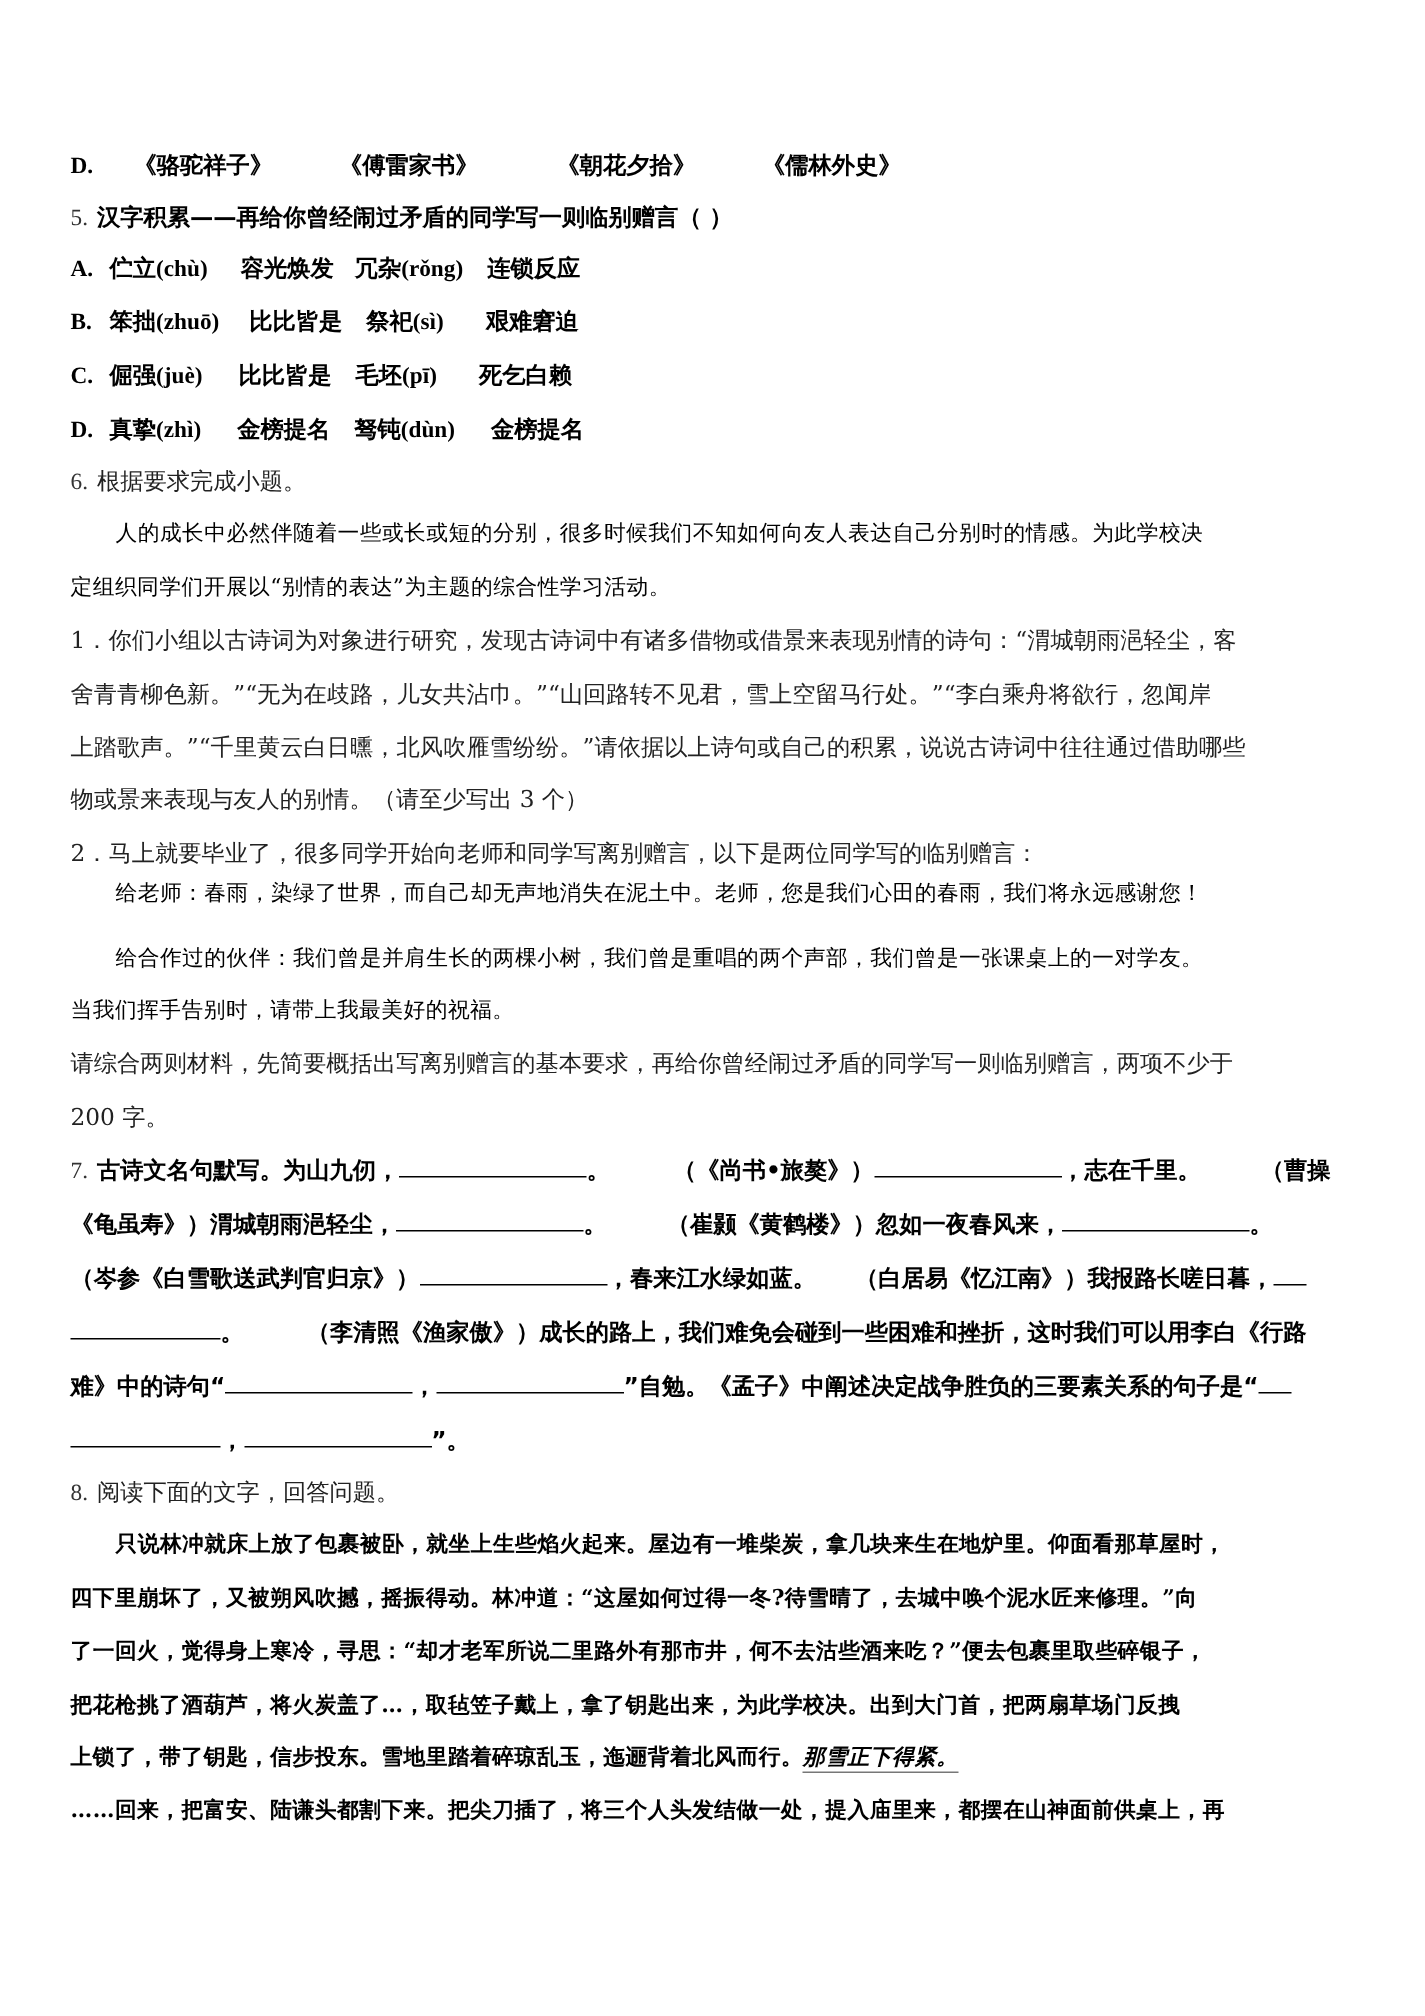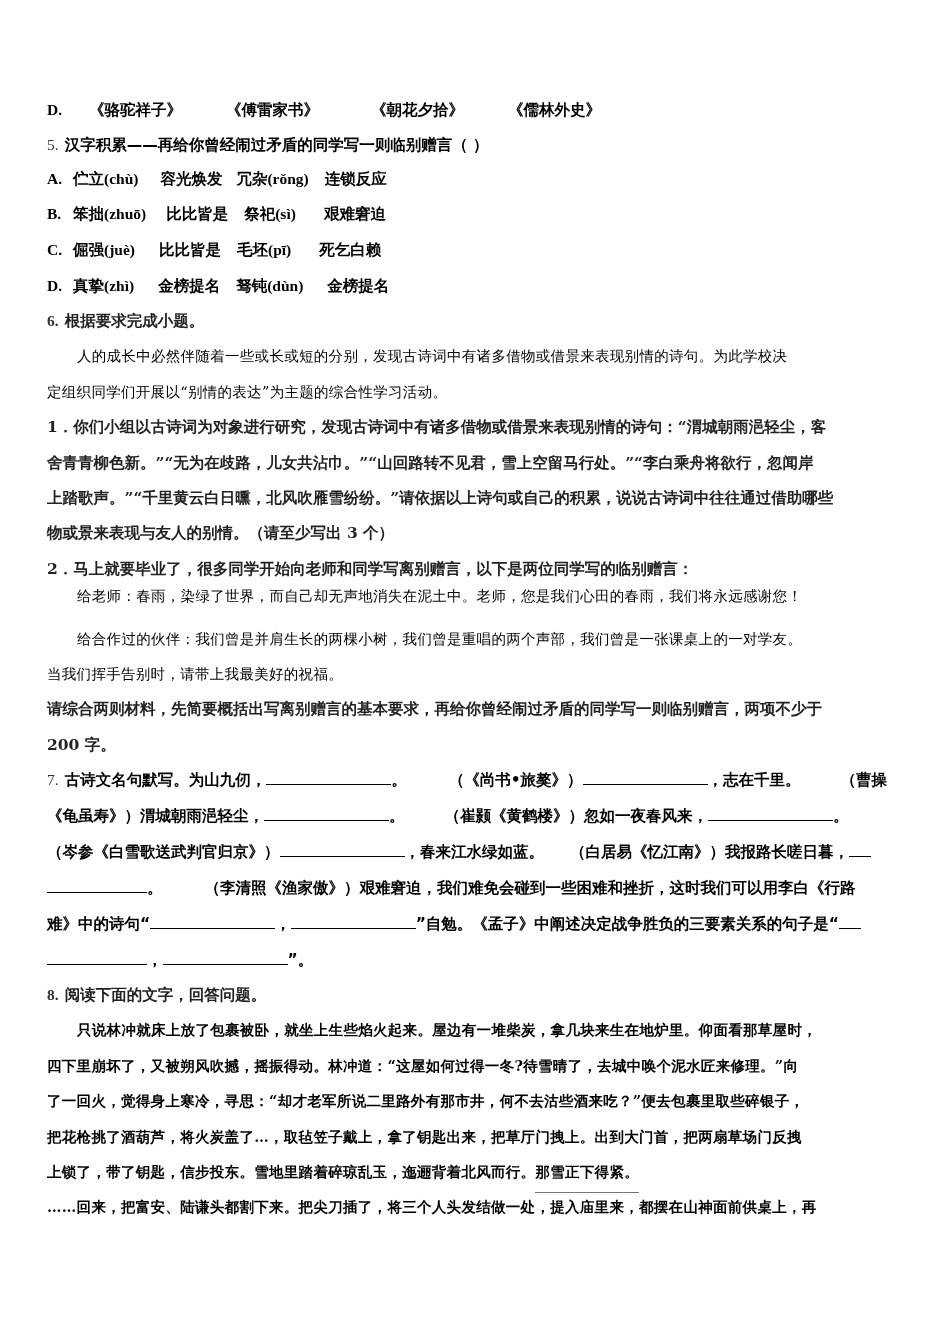--- a/index.html
+++ b/index.html
@@ -1,28 +1,28 @@
 <!DOCTYPE html>
 <html><head>
 <meta charset="utf-8">
 <style>
   html, body { margin: 0; padding: 0; background: #ffffff; }
   body { width: 950px; height: 1344px; position: relative; overflow: hidden; color: #000; }
   .page { position: absolute; left: 47px; top: 96px; width: 860px; }
   .line { position: absolute; left: 0; white-space: nowrap; font-size: 15.5px; line-height: 20px; }
   .sans { font-family: "DejaVu Sans", "Liberation Sans", sans-serif; }
-  .serif { font-family: "DejaVu Serif", "Liberation Serif", serif; font-weight: bold; }
+  .serif { font-family: "DejaVu Serif", "Liberation Serif", serif; }
   .bold { font-weight: bold; }
   .light { color: #222; }
   .kai { font-family: "DejaVu Serif", serif; font-size: 14.5px; letter-spacing: 0.3px; }
   .num { font-family: "Liberation Serif", serif; color: #333; }
   .opt { display: inline-block; font-family: "Liberation Serif", serif; font-weight: bold; width: 26px; }
   .gap { display: inline-block; }
   .blank { display: inline-block; border-bottom: 1px solid #000; height: 14px; vertical-align: baseline; }
-  .ul-gray { border-bottom: 1.5px solid #777; padding-bottom: 12px; }
+  .ul-gray { border-bottom: 1.5px solid #777; padding-bottom: 1px; font-style: italic; }
   .pinyin { font-family: "Liberation Serif", serif; font-weight: bold; }
 </style>
 </head>
 <body>
 
 <div class="page">
 
   <div class="line sans bold" style="top:4px;">
     <span class="opt">D.</span><span style="margin-left:16px;">《骆驼祥子》</span><span class="gap" style="width:44px"></span><span>《傅雷家书》</span><span class="gap" style="width:52px"></span><span>《朝花夕拾》</span><span class="gap" style="width:44px"></span><span>《儒林外史》</span>
   </div>
@@ -44,21 +44,21 @@
   </div>
 
   <div class="line sans bold" style="top:180px;">
     <span class="opt">D.</span><span>真挚</span><span class="pinyin">(zhì)</span><span class="gap" style="width:24px"></span><span>金榜提名</span><span class="gap" style="width:16px"></span><span>驽钝</span><span class="pinyin">(dùn)</span><span class="gap" style="width:24px"></span><span>金榜提名</span>
   </div>
 
   <div class="line serif light" style="top:215px;">
     <span class="num">6.</span><span style="margin-left:6px;">根据要求完成小题。</span>
   </div>
 
-  <div class="line kai" style="top:250px; left:30px;">人的成长中必然伴随着一些或长或短的分别，发现古诗词中有诸多借物或借景来表现别情的诗句。为此学校决</div>
+  <div class="line kai" style="top:250px; left:30px;">人的成长中必然伴随着一些或长或短的分别，很多时候我们不知如何向友人表达自己分别时的情感。为此学校决</div>
   <div class="line kai" style="top:286px;">定组织同学们开展以“别情的表达”为主题的综合性学习活动。</div>
 
   <div class="line serif light" style="top:321px;">1．你们小组以古诗词为对象进行研究，发现古诗词中有诸多借物或借景来表现别情的诗句：“渭城朝雨浥轻尘，客</div>
   <div class="line serif light" style="top:357px;">舍青青柳色新。”“无为在歧路，儿女共沾巾。”“山回路转不见君，雪上空留马行处。”“李白乘舟将欲行，忽闻岸</div>
   <div class="line serif light" style="top:392px;">上踏歌声。”“千里黄云白日曛，北风吹雁雪纷纷。”请依据以上诗句或自己的积累，说说古诗词中往往通过借助哪些</div>
   <div class="line serif light" style="top:427px;">物或景来表现与友人的别情。（请至少写出 3 个）</div>
 
   <div class="line serif light" style="top:463px;">2．马上就要毕业了，很多同学开始向老师和同学写离别赠言，以下是两位同学写的临别赠言：</div>
   <div class="line kai" style="top:490px; left:30px;">给老师：春雨，染绿了世界，而自己却无声地消失在泥土中。老师，您是我们心田的春雨，我们将永远感谢您！</div>
   <div class="line kai" style="top:533px; left:30px;">给合作过的伙伴：我们曾是并肩生长的两棵小树，我们曾是重唱的两个声部，我们曾是一张课桌上的一对学友。</div>
@@ -73,37 +73,37 @@
 
   <div class="line sans bold" style="top:710px;">
     <span>《龟虽寿》）渭城朝雨浥轻尘，</span><span class="blank" style="width:125px;"></span><span>。</span><span class="gap" style="width:40px"></span><span>（崔颢《黄鹤楼》）忽如一夜春风来，</span><span class="blank" style="width:125px;"></span><span>。</span>
   </div>
 
   <div class="line sans bold" style="top:746px;">
     <span>（岑参《白雪歌送武判官归京》）</span><span class="blank" style="width:125px;"></span><span>，春来江水绿如蓝。</span><span class="gap" style="width:26px"></span><span>（白居易《忆江南》）我报路长嗟日暮，</span><span class="blank" style="width:22px;"></span>
   </div>
 
   <div class="line sans bold" style="top:782px;">
-    <span class="blank" style="width:100px;"></span><span>。</span><span class="gap" style="width:42px"></span><span>（李清照《渔家傲》）艰难窘迫，我们难免会碰到一些困难和挫折，这时我们可以用李白《行路</span>
+    <span class="blank" style="width:100px;"></span><span>。</span><span class="gap" style="width:42px"></span><span>（李清照《渔家傲》）成长的路上，我们难免会碰到一些困难和挫折，这时我们可以用李白《行路</span>
   </div>
 
   <div class="line sans bold" style="top:818px;">
     <span>难》中的诗句“</span><span class="blank" style="width:125px;"></span><span>，</span><span class="blank" style="width:125px;"></span><span>”自勉。《孟子》中阐述决定战争胜负的三要素关系的句子是“</span><span class="blank" style="width:22px;"></span>
   </div>
 
   <div class="line sans bold" style="top:854px;">
     <span class="blank" style="width:100px;"></span><span>，</span><span class="blank" style="width:125px;"></span><span>”。</span>
   </div>
 
   <div class="line serif light" style="top:889px;">
     <span class="num">8.</span><span style="margin-left:6px;">阅读下面的文字，回答问题。</span>
   </div>
 
   <div class="line kai bold" style="top:924px; left:30px;">只说林冲就床上放了包裹被卧，就坐上生些焰火起来。屋边有一堆柴炭，拿几块来生在地炉里。仰面看那草屋时，</div>
   <div class="line kai bold" style="top:960px;">四下里崩坏了，又被朔风吹撼，摇振得动。林冲道：“这屋如何过得一冬?待雪晴了，去城中唤个泥水匠来修理。”向</div>
   <div class="line kai bold" style="top:995px;">了一回火，觉得身上寒冷，寻思：“却才老军所说二里路外有那市井，何不去沽些酒来吃？”便去包裹里取些碎银子，</div>
-  <div class="line kai bold" style="top:1031px;">把花枪挑了酒葫芦，将火炭盖了…，取毡笠子戴上，拿了钥匙出来，把草厅门拽上。出到大门首，把两扇草场门反拽</div>
+  <div class="line kai bold" style="top:1031px;">把花枪挑了酒葫芦，将火炭盖了…，取毡笠子戴上，拿了钥匙出来，为此学校决。出到大门首，把两扇草场门反拽</div>
   <div class="line kai bold" style="top:1066px;">
     <span>上锁了，带了钥匙，信步投东。雪地里踏着碎琼乱玉，迤逦背着北风而行。</span><span class="ul-gray">那雪正下得紧。</span>
   </div>
   <div class="line kai bold" style="top:1101px;">……回来，把富安、陆谦头都割下来。把尖刀插了，将三个人头发结做一处，提入庙里来，都摆在山神面前供桌上，再</div>
 
 </div>
 
 </body></html>

